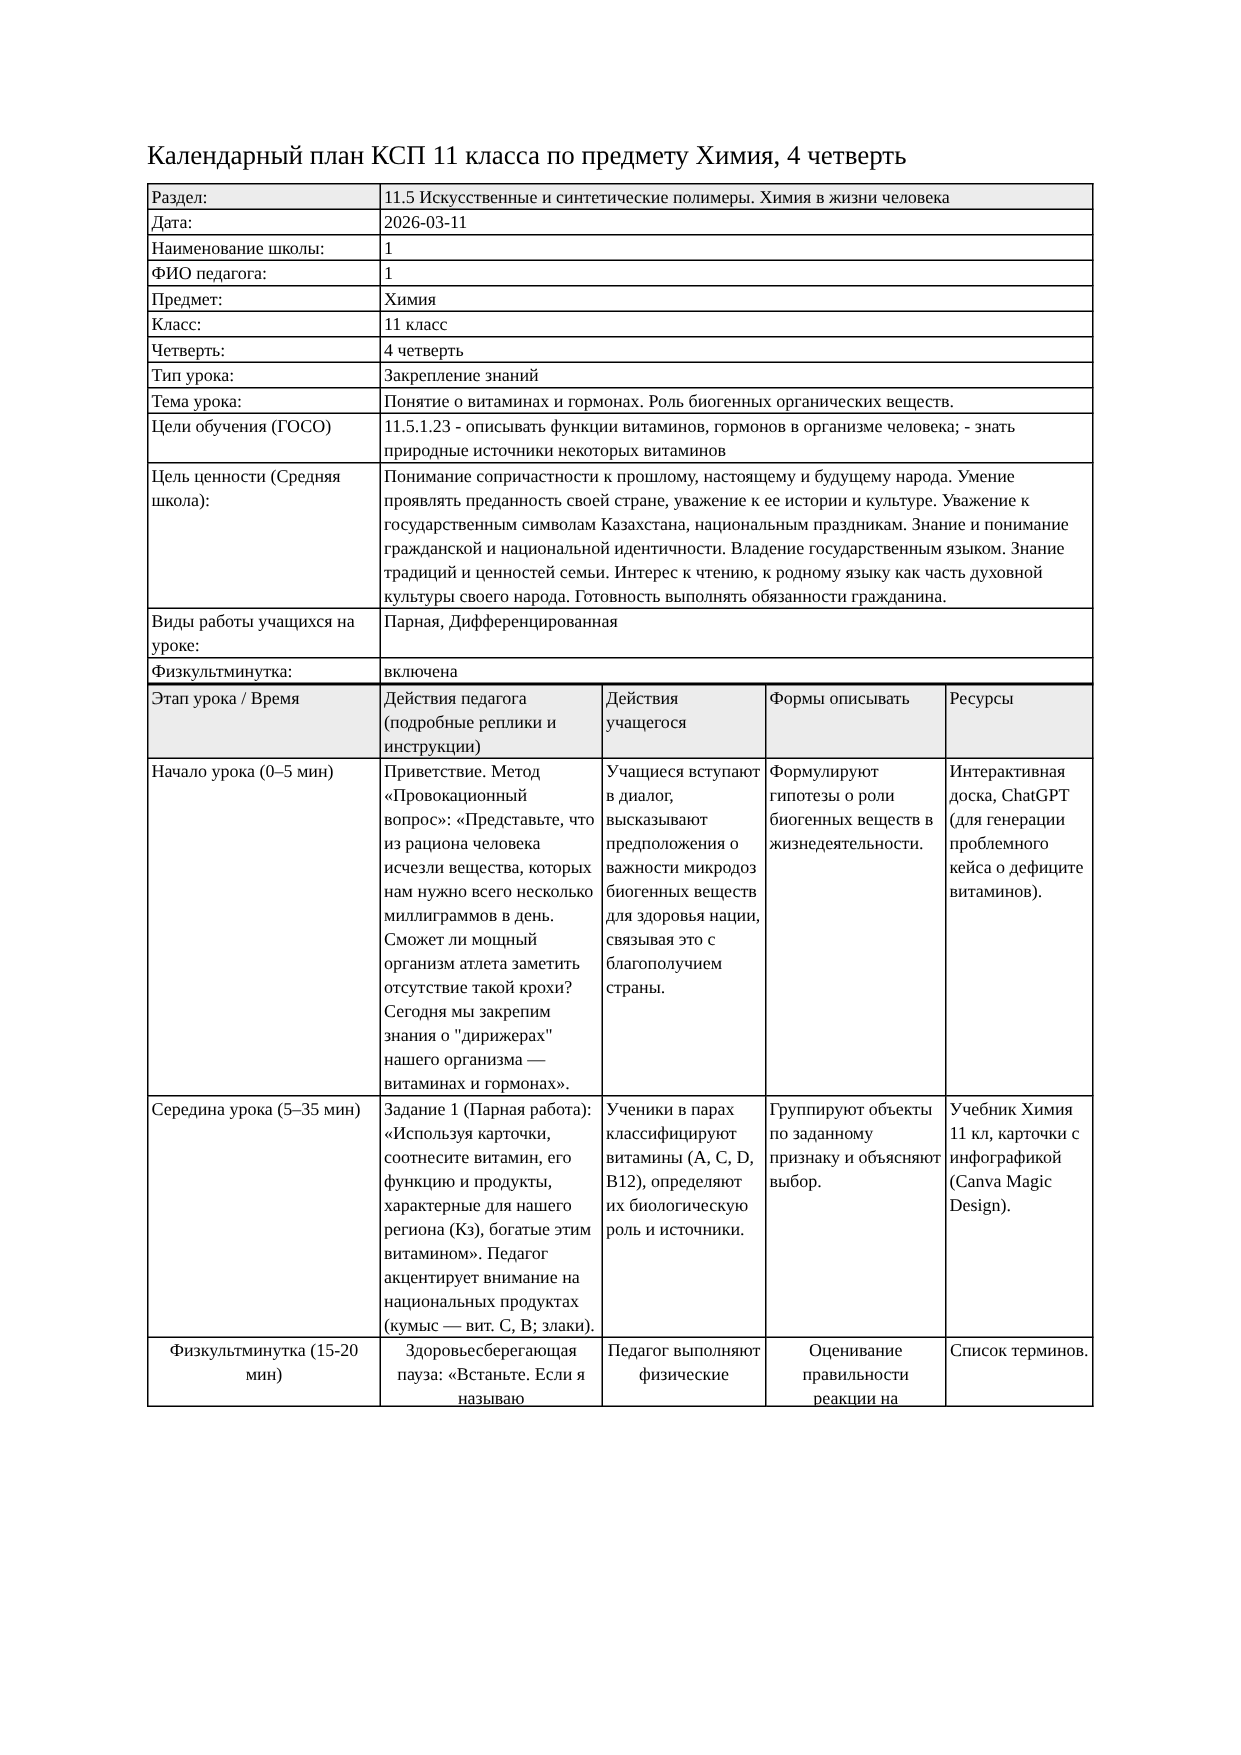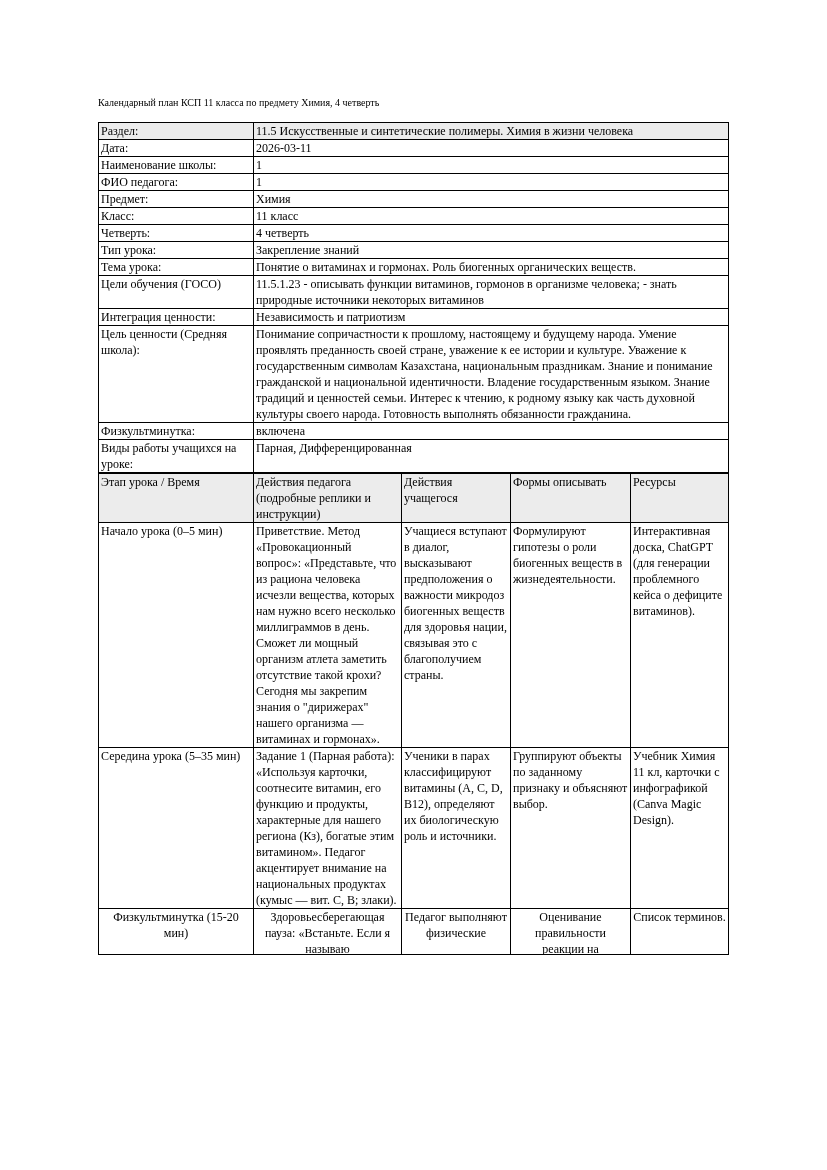--- a/index.html
+++ b/index.html
@@ -10,21 +10,21 @@
     background:var(--page-bg,#ffffff);
     overflow:hidden;
     font-family:"Liberation Serif","DejaVu Serif",serif;
     font-size:12px;
     line-height:16px;
     color:var(--text,#000000);
   }
   .content {
     position:absolute; left:98px; top:95px; width:630px;
   }
-  .doc-title { font-size:10px; margin-bottom:11px; }
+  .doc-title { font-size:18px; margin-bottom:11px; }
   table { border-collapse:collapse; table-layout:fixed; width:630px; }
   td, th {
     border:1px solid var(--border,#000000);
     vertical-align:top;
     text-align:left;
     font-weight:normal;
     padding:0 2px;
     overflow:hidden;
   }
   tr.shaded td, tr.shaded th { background:var(--header-bg,#ececec); }
@@ -88,34 +88,30 @@
         </tr>
         <tr>
           <td>Тема урока:</td>
           <td>Понятие о витаминах и гормонах. Роль биогенных органических веществ.</td>
         </tr>
         <tr>
           <td>Цели обучения (ГОСО)</td>
           <td>11.5.1.23 - описывать функции витаминов, гормонов в организме человека; - знать природные источники некоторых витаминов</td>
         </tr>
         <tr>
-          <td>Интеграция ценности:</td>
-          <td>Независимость и патриотизм</td>
-        </tr>
-        <tr>
           <td>Цель ценности (Средняя школа):</td>
           <td>Понимание сопричастности к прошлому, настоящему и будущему народа. Умение проявлять преданность своей стране, уважение к ее истории и культуре. Уважение к государственным символам Казахстана, национальным праздникам. Знание и понимание гражданской и национальной идентичности. Владение государственным языком. Знание традиций и ценностей семьи. Интерес к чтению, к родному языку как часть духовной культуры своего народа. Готовность выполнять обязанности гражданина.</td>
         </tr>
         <tr>
+          <td>Виды работы учащихся на уроке:</td>
+          <td>Парная, Дифференцированная</td>
+        </tr>
+        <tr>
           <td>Физкультминутка:</td>
           <td>включена</td>
-        </tr>
-        <tr>
-          <td>Виды работы учащихся на уроке:</td>
-          <td>Парная, Дифференцированная</td>
         </tr>
       </tbody>
     </table>
 
 
     <table class="lesson-table">
       <colgroup>
           <col class="c1">
           <col class="c2">
           <col class="c3">

